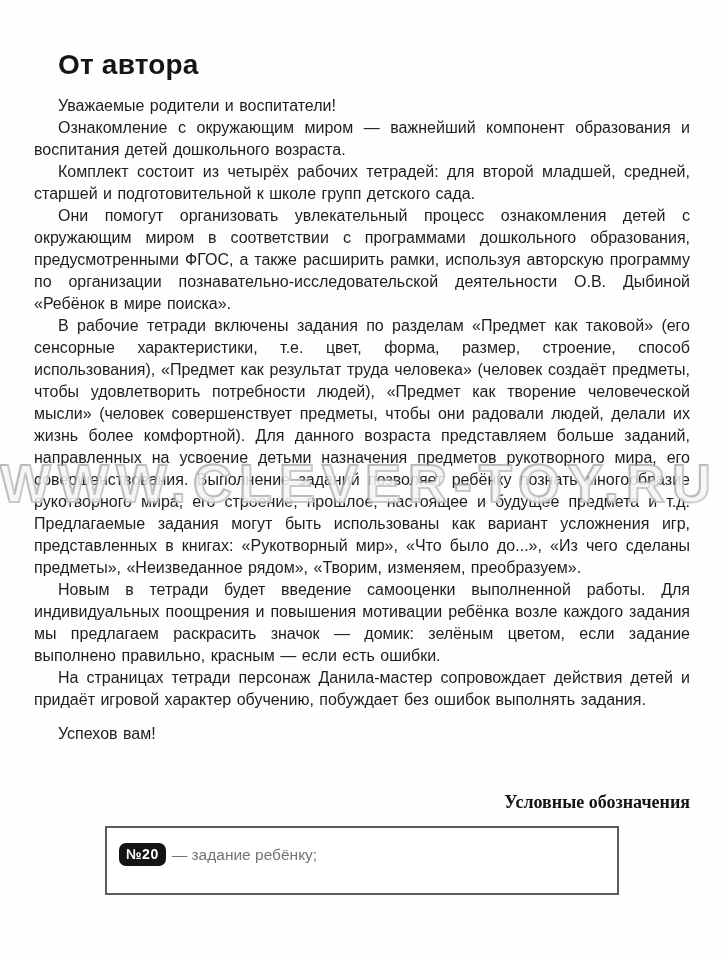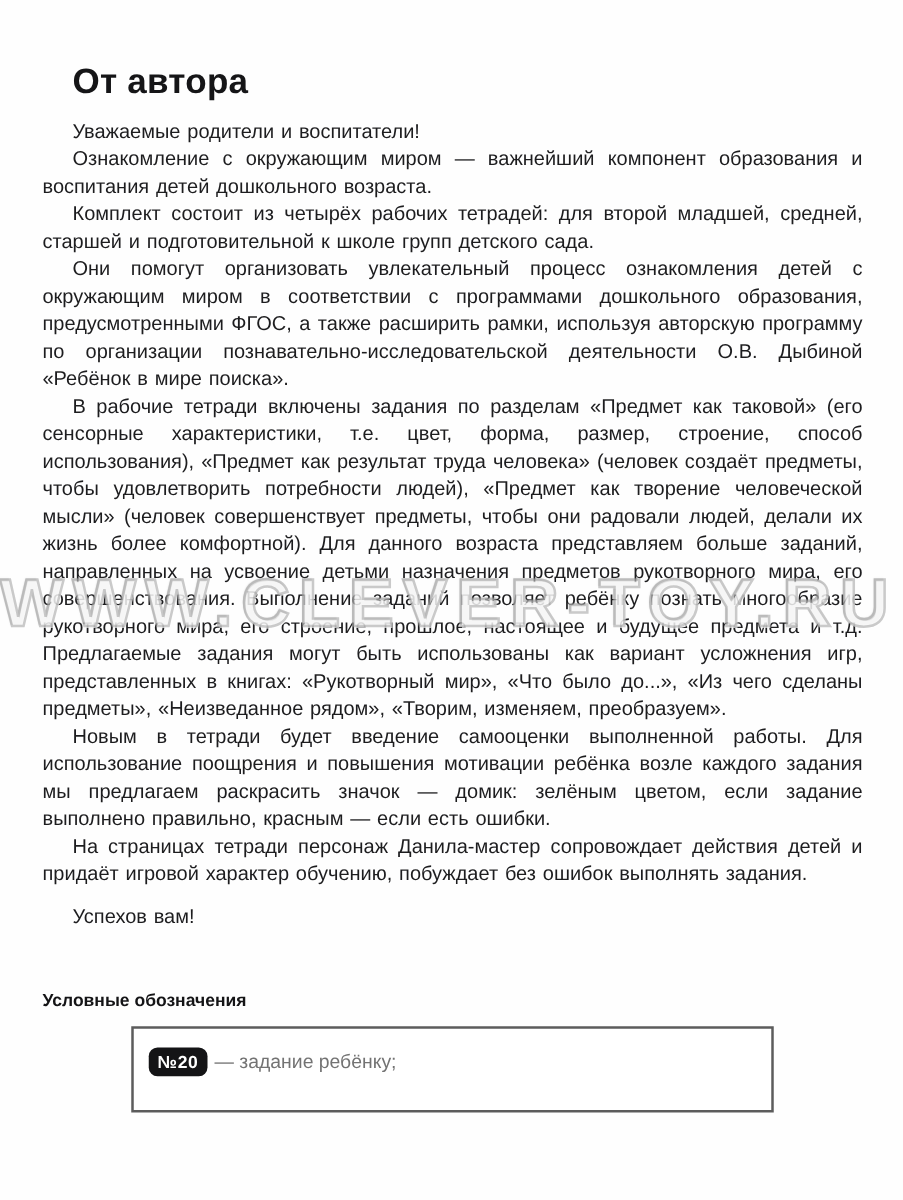--- a/index.html
+++ b/index.html
@@ -51,24 +51,25 @@
     letter-spacing: 7px;
     white-space: nowrap;
     color: rgba(255,255,255,0.25);
     -webkit-text-stroke: 2px rgba(158,158,158,0.55);
     text-shadow: 1px 1px 0 rgba(255,255,255,0.7), -1px -1px 1px rgba(140,140,140,0.35);
     z-index: 2;
     pointer-events: none;
   }
   h2.legend-heading {
     margin: 47px 0 13px 0;
-    text-align: left;
-    font-size: 14px;
+    text-align: right;
+    font-size: 18px;
     font-weight: 700;
     color: #141416;
+    font-family: Liberation Serif, serif;
   }
   .legend-box {
     box-sizing: border-box;
     width: 514px;
     margin-left: 71px;
     border: 2px solid #5c5c5c;
     padding: 10px 16px 12px 12px;
     background: #fff;
   }
   .legend-row {
@@ -110,21 +111,21 @@
   <div class="content">
 
     <h1 class="page-title">От автора</h1>
 
     <section>
       <p class="para">Уважаемые родители и воспитатели!</p>
       <p class="para">Ознакомление с окружающим миром — важнейший компонент образования и воспитания детей дошкольного возраста.</p>
       <p class="para">Комплект состоит из четырёх рабочих тетрадей: для второй младшей, средней, старшей и подготовительной к школе групп детского сада.</p>
       <p class="para">Они помогут организовать увлекательный процесс ознакомления детей с окружающим миром в соответствии с программами дошкольного образования, предусмотренными ФГОС, а также расширить рамки, используя авторскую программу по организации познавательно-исследовательской деятельности О.В. Дыбиной «Ребёнок в мире поиска».</p>
       <p class="para">В рабочие тетради включены задания по разделам «Предмет как таковой» (его сенсорные характеристики, т.е. цвет, форма, размер, строение, способ использования), «Предмет как результат труда человека» (человек создаёт предметы, чтобы удовлетворить потребности людей), «Предмет как творение человеческой мысли» (человек совершенствует предметы, чтобы они радовали людей, делали их жизнь более комфортной). Для данного возраста представляем больше заданий, направленных на усвоение детьми назначения предметов рукотворного мира, его совершенствования. Выполнение заданий позволяет ребёнку познать многообразие рукотворного мира, его строение, прошлое, настоящее и будущее предмета и т.д. Предлагаемые задания могут быть использованы как вариант усложнения игр, представленных в книгах: «Рукотворный мир», «Что было до...», «Из чего сделаны предметы», «Неизведанное рядом», «Творим, изменяем, преобразуем».</p>
-      <p class="para">Новым в тетради будет введение самооценки выполненной работы. Для использование поощрения и повышения мотивации ребёнка возле каждого задания мы предлагаем раскрасить значок — домик: зелёным цветом, если задание выполнено правильно, красным — если есть ошибки.</p>
+      <p class="para">Новым в тетради будет введение самооценки выполненной работы. Для индивидуальных поощрения и повышения мотивации ребёнка возле каждого задания мы предлагаем раскрасить значок — домик: зелёным цветом, если задание выполнено правильно, красным — если есть ошибки.</p>
       <p class="para">На страницах тетради персонаж Данила-мастер сопровождает действия детей и придаёт игровой характер обучению, побуждает без ошибок выполнять задания.</p>
       <p class="para closing">Успехов вам!</p>
     </section>
 
     <h2 class="legend-heading">Условные обозначения</h2>
 
     <div class="legend-box">
 
       <div class="legend-row">
         <span class="icon-cell">

